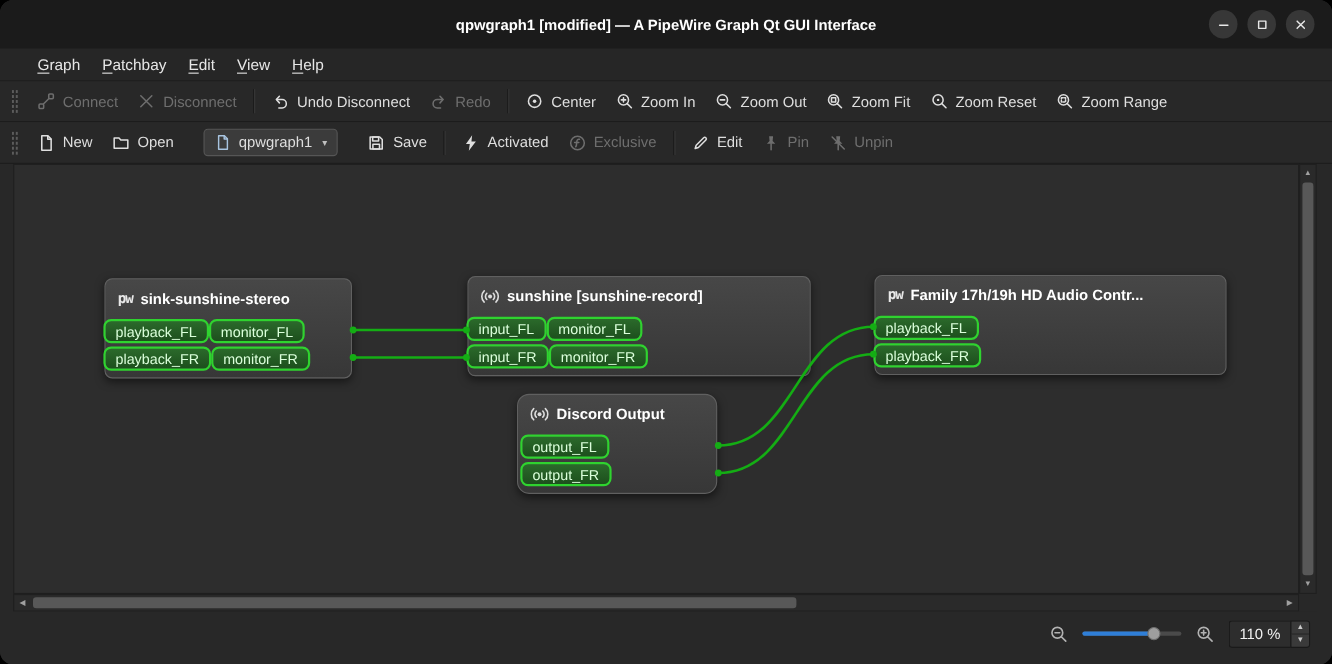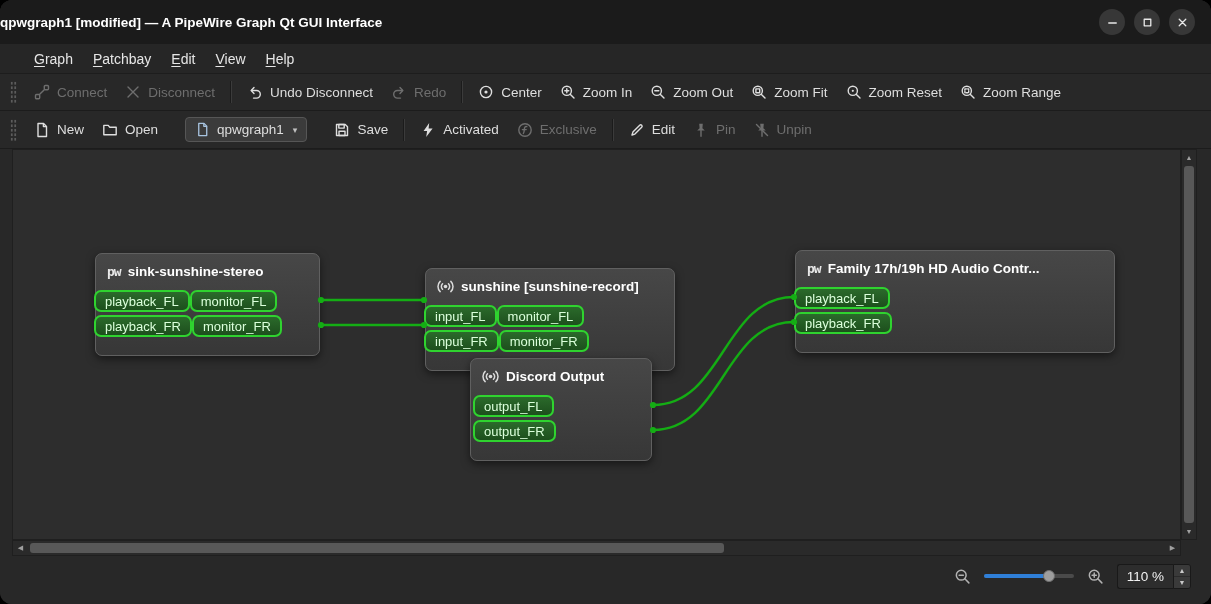--- a/index.html
+++ b/index.html
@@ -1,20 +1,20 @@
 <!DOCTYPE html>
 <html><head>
 <meta charset="utf-8">
 <style>
   *{margin:0;padding:0;box-sizing:border-box}
   html,body{background:#000;width:1211px;height:604px;font-family:"Liberation Sans",sans-serif;-webkit-font-smoothing:antialiased}
   .window{position:relative;width:1211px;height:604px;background:#282828;border-radius:12px;overflow:hidden}
 
   
-  .titlebar{height:44px;background:#1b1b1b;display:flex;align-items:center;position:relative}
+  .titlebar{height:44px;background:#1b1b1b;display:flex;align-items:center;justify-content:center;position:relative}
   .title-text{color:#ffffff;font-weight:bold;font-size:13.5px}
   .win-controls{position:absolute;right:16px;top:9px;display:flex;gap:9px}
   .win-btn{width:26px;height:26px;border-radius:50%;background:#373737;color:#e8e8e8;display:flex;align-items:center;justify-content:center;cursor:pointer}
 
   
   .menubar{height:30px;background:#262626;display:flex;align-items:stretch;padding-left:24px;border-bottom:1px solid #1d1d1d}
   .menu-item{display:flex;align-items:center;padding:0 10px;color:#e6e6e6;font-size:14px;cursor:default}
   .menu-item u{text-decoration:underline;text-underline-offset:2px}
 
   
@@ -28,21 +28,21 @@
   .tb-combo{display:flex;align-items:center;gap:7px;background:#3b3b3b;border:1px solid #565656;border-radius:4px;padding:4px 9px;margin:0 18px;white-space:nowrap}
   .tb-combo svg{color:#a8c4e0}
   .caret{font-size:9px;color:#c0c0c0;margin-left:2px}
 
   
   .central{position:absolute;left:12px;top:149px;width:1185px;height:407px;background:#2a2a2a}
   .canvas{position:absolute;left:0;top:0;right:16px;bottom:16px;background:#2d2d2d;border:1px solid #1f1f1f;overflow:hidden}
   .node-layer,.wire-layer{position:absolute;left:0;top:0;width:100%;height:100%}
   .wire-layer{pointer-events:none}
 
-  .node{position:absolute;background:linear-gradient(#474747,#373737);border:1px solid #606060;border-radius:7px;box-shadow:0 3px 8px rgba(0,0,0,.5);padding-bottom:15px}
+  .node{position:absolute;background:linear-gradient(#474747,#373737);border:1px solid #606060;border-radius:7px;box-shadow:0 3px 8px rgba(0,0,0,.5);padding-bottom:3px}
   .node-title{height:34px;display:flex;align-items:center;gap:7px;padding:0 11px;color:#ffffff;font-weight:bold;font-size:13.5px;white-space:nowrap}
   .node-icon{width:17px;height:17px;color:#dcdcdc;display:flex;align-items:center;justify-content:center;flex:none}
   .pw-glyph{font-family:"DejaVu Sans Mono",monospace;font-weight:bold;font-size:13px;color:#e8e8e8;letter-spacing:-1px}
   .ports{padding-top:2px}
   .port-row{display:flex;height:22px;margin-bottom:3px}
   .port{height:22px;line-height:17px;padding:1px 9px;font-size:13px;color:#dbffdb;background:linear-gradient(#2b6a2b,#1d4f1d);border:2px solid #2fd32f;border-radius:7px;white-space:nowrap}
   .port.left{margin-left:-2px}
   .port.right{margin-right:-2px}
   .port-spacer{width:2px}
 
@@ -275,21 +275,21 @@
               <div class="port-row">
                 <div class="port left">playback_FL</div>
                 <div class="port right">monitor_FL</div>
               </div>
               <div class="port-row">
                 <div class="port left">playback_FR</div>
                 <div class="port right">monitor_FR</div>
               </div>
             </div>
           </div>
-          <div class="node" style="left: 412px; top: 118px; width: 250px;">
+          <div class="node" style="left: 412px; top: 101px; width: 312px;">
             <div class="node-title">
               <span class="node-icon">
                 <svg width="17" height="17" viewBox="0 0 16 16" fill="none" stroke="currentColor" stroke-width="1.4" stroke-linecap="round" stroke-linejoin="round">
                   <circle cx="8" cy="8" r="1.7" fill="currentColor" stroke="none"></circle>
                   <path d="M5.2 5.4 A3.6 3.6 0 0 0 5.2 10.6 M10.8 5.4 A3.6 3.6 0 0 1 10.8 10.6 M3 3.2 A6.6 6.6 0 0 0 3 12.8 M13 3.2 A6.6 6.6 0 0 1 13 12.8"></path>
                 </svg>
               </span>
               <span>sunshine [sunshine-record]</span>
             </div>
             <div class="ports">
@@ -312,21 +312,21 @@
               <div class="port-row">
                 <div class="port left">playback_FL</div>
                 <div class="port-spacer"></div>
               </div>
               <div class="port-row">
                 <div class="port left">playback_FR</div>
                 <div class="port-spacer"></div>
               </div>
             </div>
           </div>
-          <div class="node" style="left: 457px; top: 208px; width: 182px;">
+          <div class="node" style="left: 457px; top: 208px; width: 182px; border-radius: 11px;">
             <div class="node-title">
               <span class="node-icon">
                 <svg width="17" height="17" viewBox="0 0 16 16" fill="none" stroke="currentColor" stroke-width="1.4" stroke-linecap="round" stroke-linejoin="round">
                   <circle cx="8" cy="8" r="1.7" fill="currentColor" stroke="none"></circle>
                   <path d="M5.2 5.4 A3.6 3.6 0 0 0 5.2 10.6 M10.8 5.4 A3.6 3.6 0 0 1 10.8 10.6 M3 3.2 A6.6 6.6 0 0 0 3 12.8 M13 3.2 A6.6 6.6 0 0 1 13 12.8"></path>
                 </svg>
               </span>
               <span>Discord Output</span>
             </div>
             <div class="ports">

